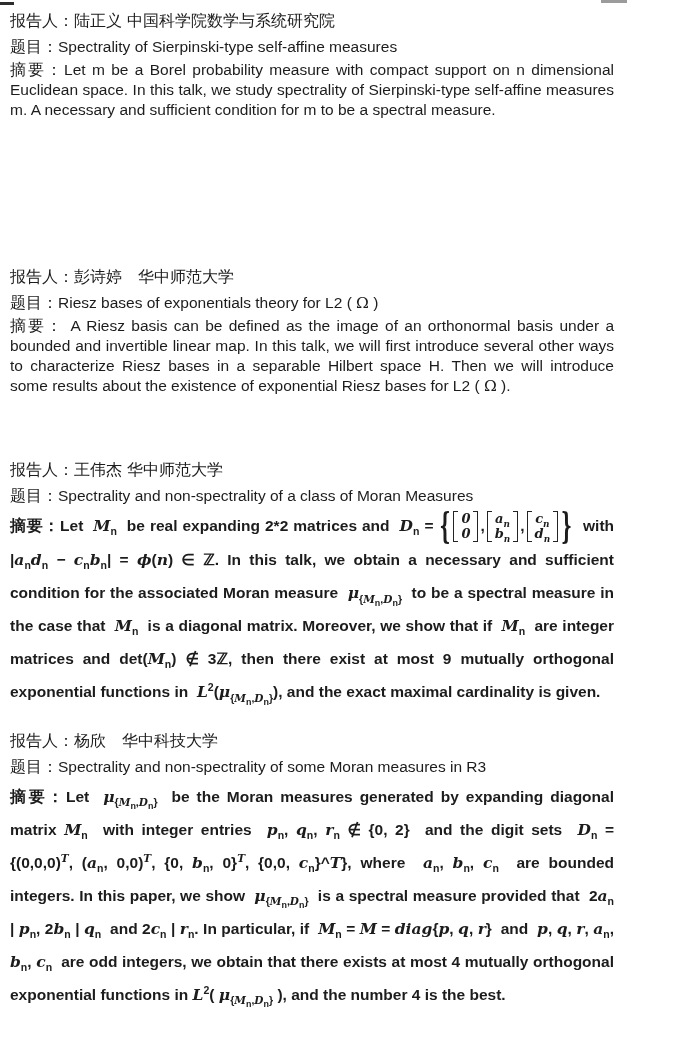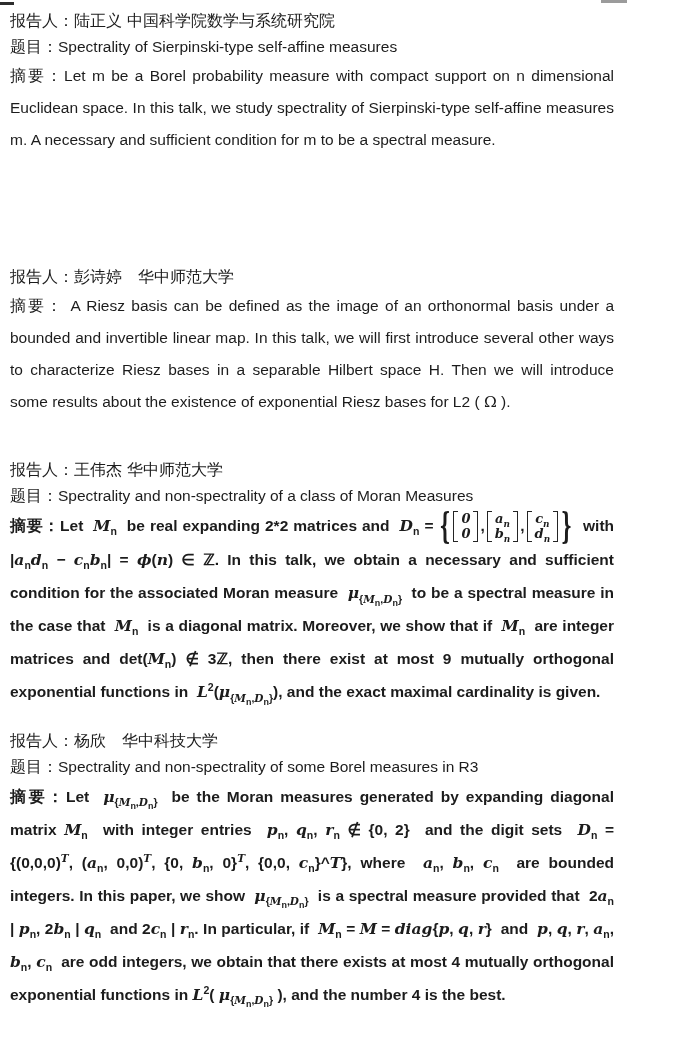--- a/index.html
+++ b/index.html
@@ -8,21 +8,21 @@
     width:627px; height:1057px;
     background:#ffffff;
     color:#1c1c1c;
     font-family:"Liberation Sans", sans-serif;
     overflow:hidden;
   }
   .talk { position:absolute; left:10px; right:13px; }
   .line { font-size:15.5px; line-height:26px; white-space:nowrap; }
   .cjk { font-family:"DejaVu Serif", serif; font-size:16px; }
   .abs {
-    margin:0; font-size:15.5px; line-height:32px;
+    margin:0; font-size:15.5px; line-height:20px;
     text-align:justify; text-justify:inter-word;
   }
   .abs.math { line-height:33px;font-weight:bold; }
   
   .m  { font-family:"DejaVu Serif", serif; font-style:italic; }
   .sm { font-family:"DejaVu Serif", serif; }
   sub, sup { font-size:0.68em; line-height:0; }
   sub sub { font-size:0.85em; }
   .brace {
     display:inline-block; transform:scaleY(2.1);
@@ -52,20 +52,21 @@
 
   <section class="talk" style="top:8px">
     <div class="line"><span class="cjk">报告人：</span><span class="cjk">陆正义 中国科学院数学与系统研究院</span></div>
     <div class="line"><span class="cjk">题目：</span><span>Spectrality of Sierpinski-type self-affine measures</span></div>
     <p class="abs"><span class="cjk">摘要：</span><span>Let m be a Borel probability measure with compact support on n dimensional Euclidean space. In this talk, we study spectrality of Sierpinski-type self-affine measures m. A necessary and sufficient condition for m to be a spectral measure.</span></p>
   </section>
 
 
   <section class="talk" style="top:264px">
     <div class="line"><span class="cjk">报告人：</span><span class="cjk">彭诗婷　华中师范大学</span></div>
+    <div class="line"><span class="cjk">题目：</span><span>Riesz bases of exponentials theory for L2 ( <span class="sm">Ω</span> )</span></div>
     <p class="abs"><span class="cjk">摘要：</span><span>&nbsp;A Riesz basis can be defined as the image of an orthonormal basis under a bounded and invertible linear map. In this talk, we will first introduce several other ways to characterize Riesz bases in a separable Hilbert space H. Then we will introduce some results about the existence of exponential Riesz bases for L2 ( <span class="sm">Ω</span> ).</span></p>
   </section>
 
   <section class="talk" style="top:457px">
     <div class="line"><span class="cjk">报告人：</span><span class="cjk">王伟杰 华中师范大学</span></div>
     <div class="line"><span class="cjk">题目：</span><span>Spectrality and non-spectrality of a class of Moran Measures</span></div>
     <p class="abs math"><span class="cjk">摘要：</span><span>Let&nbsp; <span class="m">M</span><sub>n</sub>&nbsp; be real expanding 2*2 matrices and&nbsp; <span class="m">D</span><sub>n</sub> = <span class="brace">{</span><span class="vec">
             <span class="vb l"></span>
             <span class="vc">
               <span>0</span>
@@ -84,17 +85,17 @@
             <span class="vc">
               <span>c<sub>n</sub></span>
               <span>d<sub>n</sub></span>
             </span>
             <span class="vb r"></span>
           </span><span class="brace">}</span>&nbsp; with |<span class="m">a</span><sub>n</sub><span class="m">d</span><sub>n</sub> − <span class="m">c</span><sub>n</sub><span class="m">b</span><sub>n</sub>| = <span class="m">ϕ</span>(<span class="m">n</span>) ∈ ℤ. In this talk, we obtain a necessary and sufficient condition for the associated Moran measure&nbsp; <span class="m">μ</span><sub>{<span class="m">M</span><sub>n</sub>,<span class="m">D</span><sub>n</sub>}</sub>&nbsp; to be a spectral measure in the case that&nbsp; <span class="m">M</span><sub>n</sub>&nbsp; is a diagonal matrix. Moreover, we show that if&nbsp; <span class="m">M</span><sub>n</sub>&nbsp; are integer matrices and det(<span class="m">M</span><sub>n</sub>) ∉ 3ℤ, then there exist at most 9 mutually orthogonal exponential functions in&nbsp; <span class="m">L</span><sup>2</sup>(<span class="m">μ</span><sub>{<span class="m">M</span><sub>n</sub>,<span class="m">D</span><sub>n</sub>}</sub>), and the exact maximal cardinality is given.</span></p>
   </section>
 
   <section class="talk" style="top:728px">
     <div class="line"><span class="cjk">报告人：</span><span class="cjk">杨欣　华中科技大学</span></div>
-    <div class="line"><span class="cjk">题目：</span><span>Spectrality and non-spectrality of some Borel measures in R3</span></div>
+    <div class="line"><span class="cjk">题目：</span><span>Spectrality and non-spectrality of some Moran measures in R3</span></div>
     <p class="abs math"><span class="cjk">摘要：</span><span>Let&nbsp; <span class="m">μ</span><sub>{<span class="m">M</span><sub>n</sub>,<span class="m">D</span><sub>n</sub>}</sub>&nbsp; be the Moran measures generated by expanding diagonal matrix <span class="m">M</span><sub>n</sub>&nbsp; with integer entries&nbsp; <span class="m">p</span><sub>n</sub>, <span class="m">q</span><sub>n</sub>, <span class="m">r</span><sub>n</sub> ∉ {0, 2}&nbsp; and the digit sets&nbsp; <span class="m">D</span><sub>n</sub> = {(0,0,0)<sup><span class="m">T</span></sup>, (<span class="m">a</span><sub>n</sub>, 0,0)<sup><span class="m">T</span></sup>, {0, <span class="m">b</span><sub>n</sub>, 0}<sup><span class="m">T</span></sup>, {0,0, <span class="m">c</span><sub>n</sub>}^<span class="m">T</span>}, where&nbsp; <span class="m">a</span><sub>n</sub>, <span class="m">b</span><sub>n</sub>, <span class="m">c</span><sub>n</sub>&nbsp; are bounded integers. In this paper, we show&nbsp; <span class="m">μ</span><sub>{<span class="m">M</span><sub>n</sub>,<span class="m">D</span><sub>n</sub>}</sub>&nbsp; is a spectral measure provided that&nbsp; 2<span class="m">a</span><sub>n</sub> | <span class="m">p</span><sub>n</sub>, 2<span class="m">b</span><sub>n</sub> | <span class="m">q</span><sub>n</sub>&nbsp; and 2<span class="m">c</span><sub>n</sub> | <span class="m">r</span><sub>n</sub>. In particular, if&nbsp; <span class="m">M</span><sub>n</sub> = <span class="m">M</span> = <span class="m">diag</span>{<span class="m">p</span>, <span class="m">q</span>, <span class="m">r</span>}&nbsp; and&nbsp; <span class="m">p</span>, <span class="m">q</span>, <span class="m">r</span>, <span class="m">a</span><sub>n</sub>, <span class="m">b</span><sub>n</sub>, <span class="m">c</span><sub>n</sub>&nbsp; are odd integers, we obtain that there exists at most 4 mutually orthogonal exponential functions in <span class="m">L</span><sup>2</sup>( <span class="m">μ</span><sub>{<span class="m">M</span><sub>n</sub>,<span class="m">D</span><sub>n</sub>}</sub> ), and the number 4 is the best.</span></p>
   </section>
 
 </div>
 
 </body></html>

